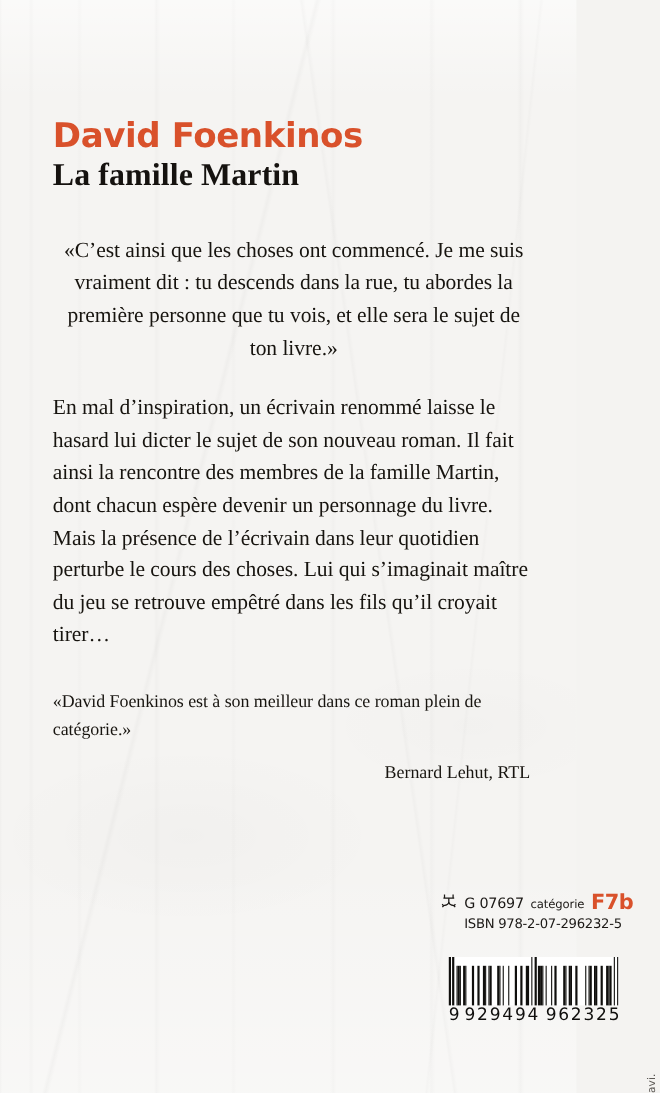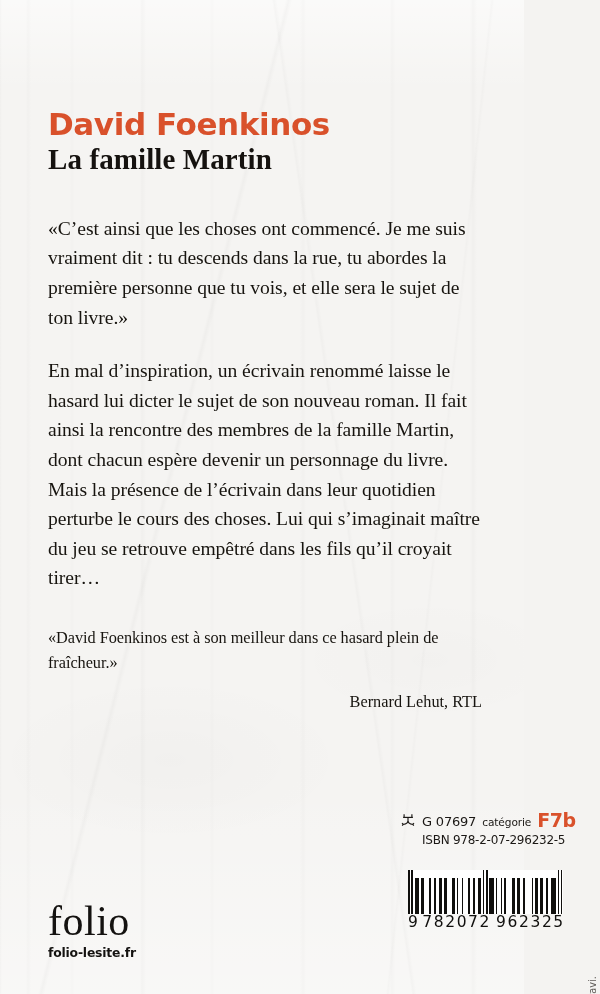--- a/index.html
+++ b/index.html
@@ -86,21 +86,21 @@
   
   .blurb-quote,
   .blurb {
     margin: 0;
     color: #17140f;
     font-size: 19.6px;
     line-height: 29.6px;
     letter-spacing: -0.05px;
     text-align: left;
   }
-  .blurb-quote { padding-top: 38px; }
+  .blurb-quote { padding-top: 38px; text-align: center; }
   .blurb { padding-top: 24px; }
 
   .press {
     margin: 0;
     color: #17140f;
     font-size: 16.3px;
     line-height: 25.5px;
     letter-spacing: -0.05px;
   }
   .press-1 { padding-top: 32px; }
@@ -252,34 +252,30 @@
   <div class="content">
 
     <h1 class="author">David Foenkinos</h1>
 
     <h2 class="title">La famille Martin</h2>
 
     <p class="blurb-quote">«C’est ainsi que les choses ont commencé. Je me suis vraiment dit : tu descends dans la rue, tu abordes la première personne que tu vois, et elle sera le sujet de ton livre.»</p>
 
     <p class="blurb">En mal d’inspiration, un écrivain renommé laisse le hasard lui dicter le sujet de son nouveau roman. Il fait ainsi la rencontre des membres de la famille Martin, dont chacun espère devenir un personnage du livre. Mais la présence de l’écrivain dans leur quotidien perturbe le cours des choses. Lui qui s’imaginait maître du jeu se retrouve empêtré dans les fils qu’il croyait tirer…</p>
 
-    <p class="press press-1">«David Foenkinos est à son meilleur dans ce hasard plein de fraîcheur.»</p>
+    <p class="press press-1">«David Foenkinos est à son meilleur dans ce roman plein de catégorie.»</p>
 
 
 
     <p class="press-source press-source-2">Bernard Lehut, RTL</p>
 
   </div>
 
   <div class="bottom">
 
-    <div class="folio-logo">
-      <div class="folio-word">folio</div>
-      <div class="folio-url">folio-lesite.fr</div>
-    </div>
 
     <div class="cat-block">
       <div class="cat-line">
         <span class="stock-icon">
           <svg viewBox="0 0 16 16" width="16" height="16" aria-hidden="true">
             <g fill="none" stroke="#1b1815" stroke-width="1.15">
               <path d="M4.1 2.2 L4.1 5.4 M11.9 2.2 L11.9 5.4"></path>
               <path d="M3.1 5.4 L12.9 5.4"></path>
               <path d="M8 5.6 L8 9.0"></path>
               <path d="M8 9.0 C8 11.6 5.6 12.0 3.2 12.4"></path>
@@ -389,21 +385,21 @@
           <i class="short" style="width:1.632px"></i>
           <i class="short" style="width:1.632px"></i>
           <i class="short" style="width:1.632px"></i>
           <i class="g" style="width:1.632px"></i>
           <i class="" style="width:1.632px"></i>
           <i class="g" style="width:1.632px"></i>
           <i class="" style="width:1.632px"></i>
         </div>
       <div class="barcode-digits">
         <span class="d1">9</span>
-        <span class="d6">782072</span>
+        <span class="d6">929494</span>
         <span class="d6b">962325</span>
       </div>
     </div>
 
     <div class="illus-credit">Illustration © Soledad Bravi.</div>
 
   </div>
 </div>
 
 </body></html>

